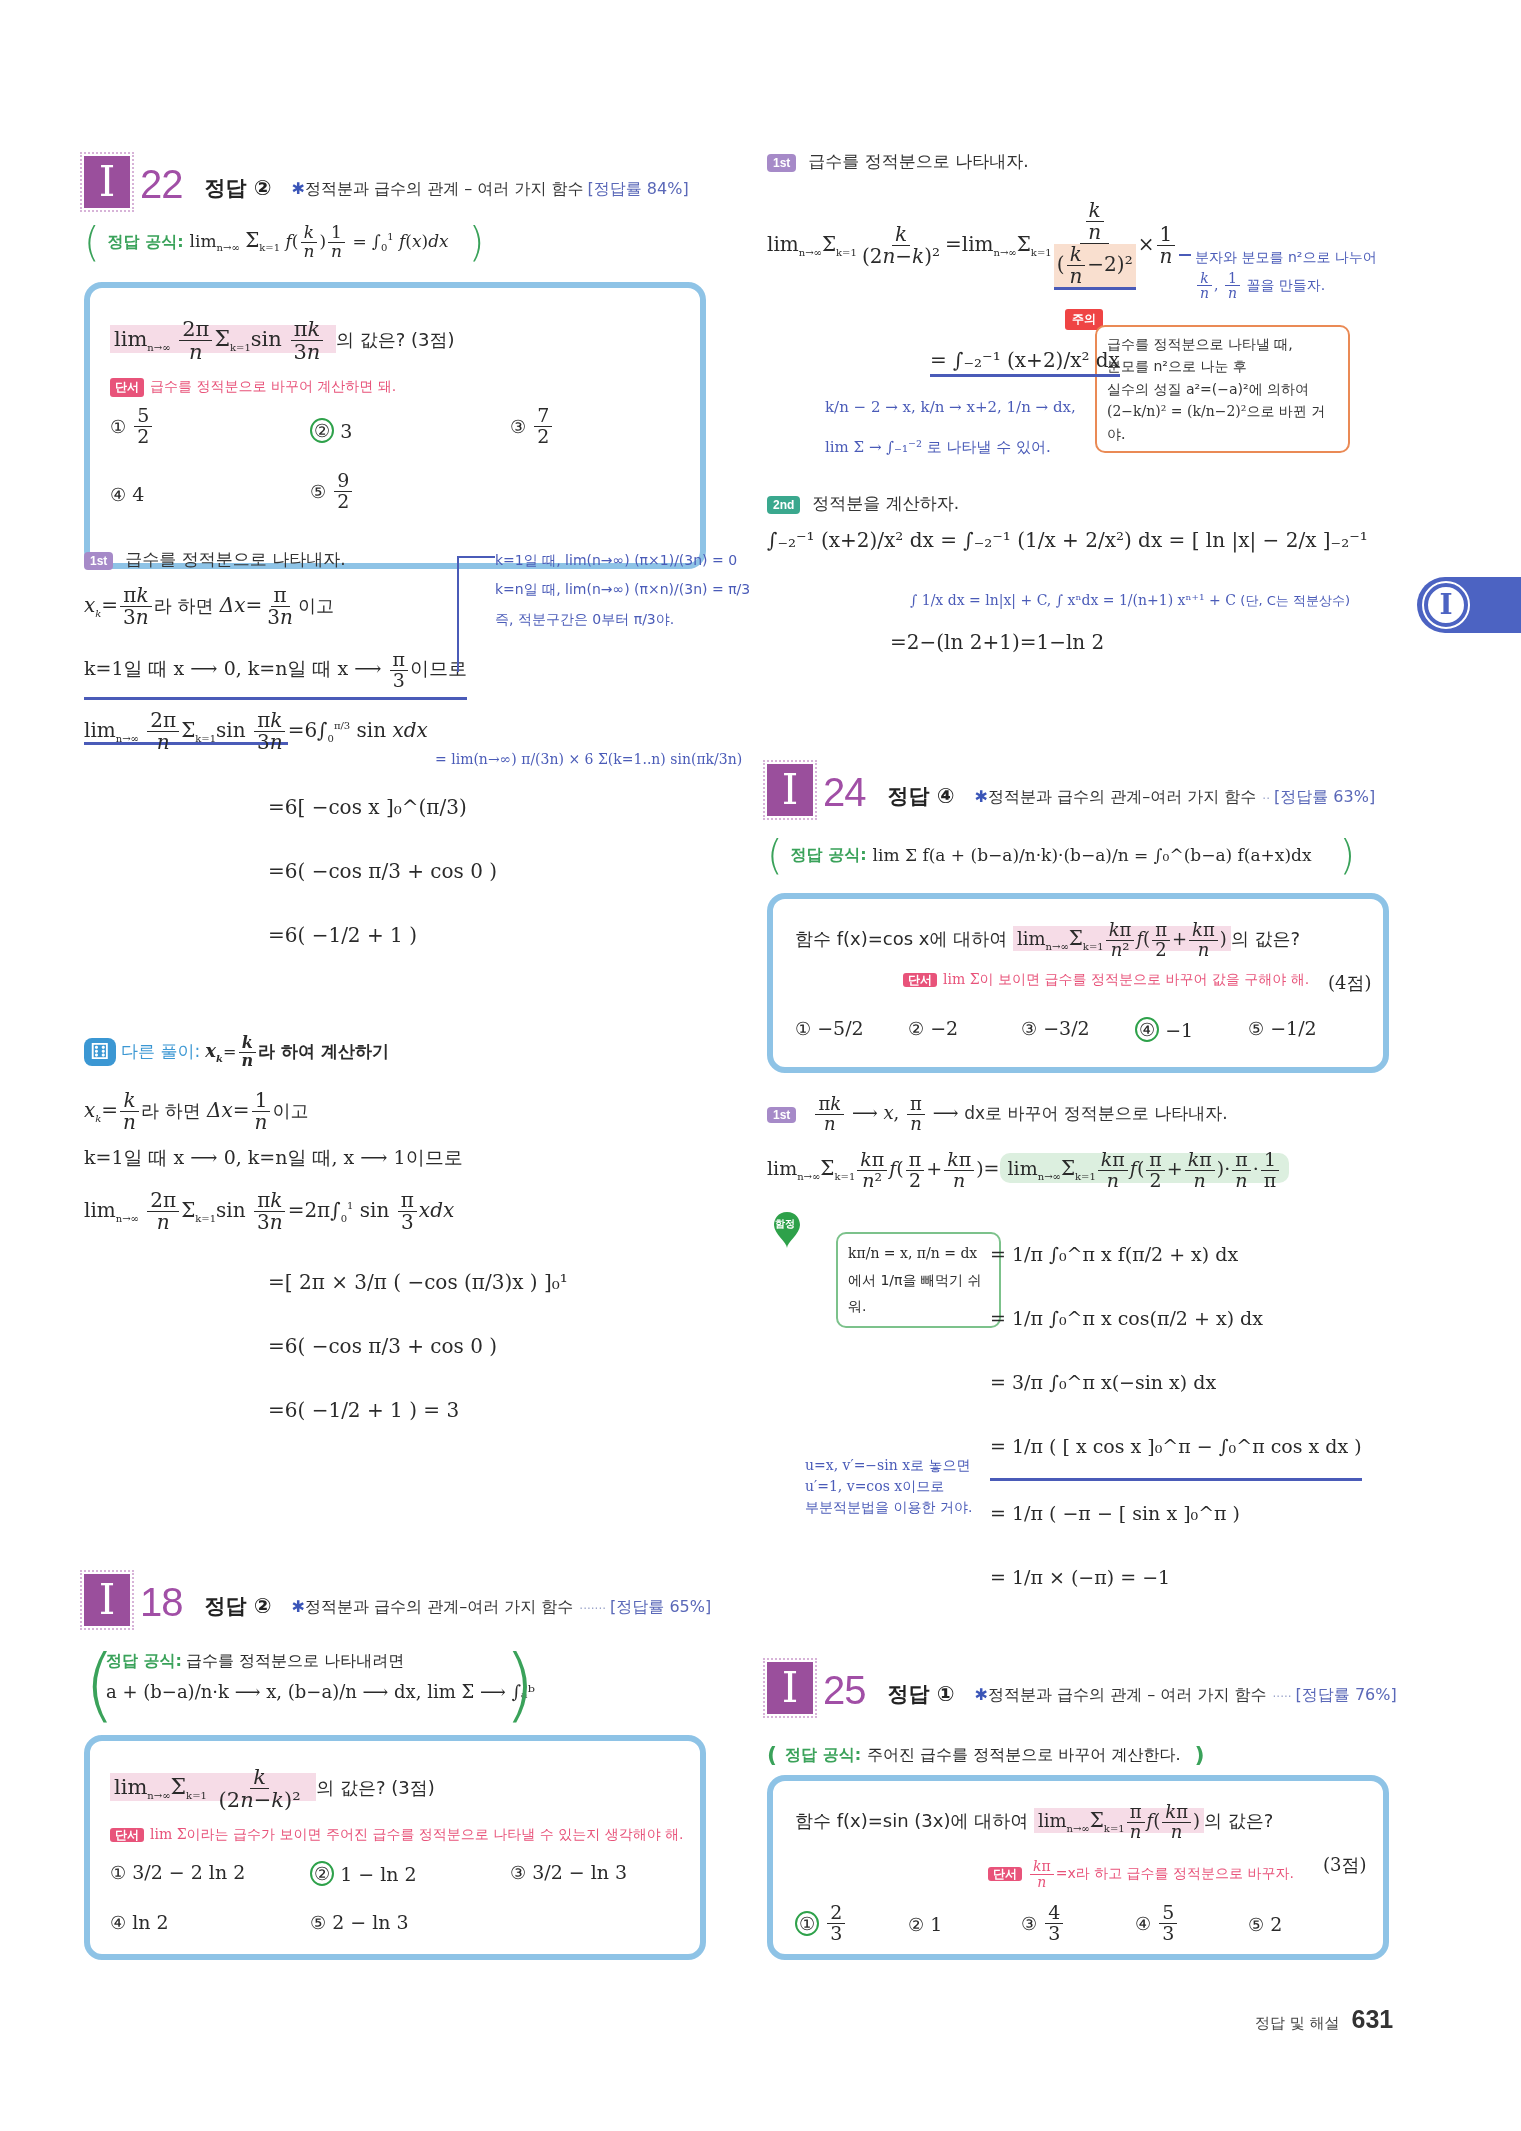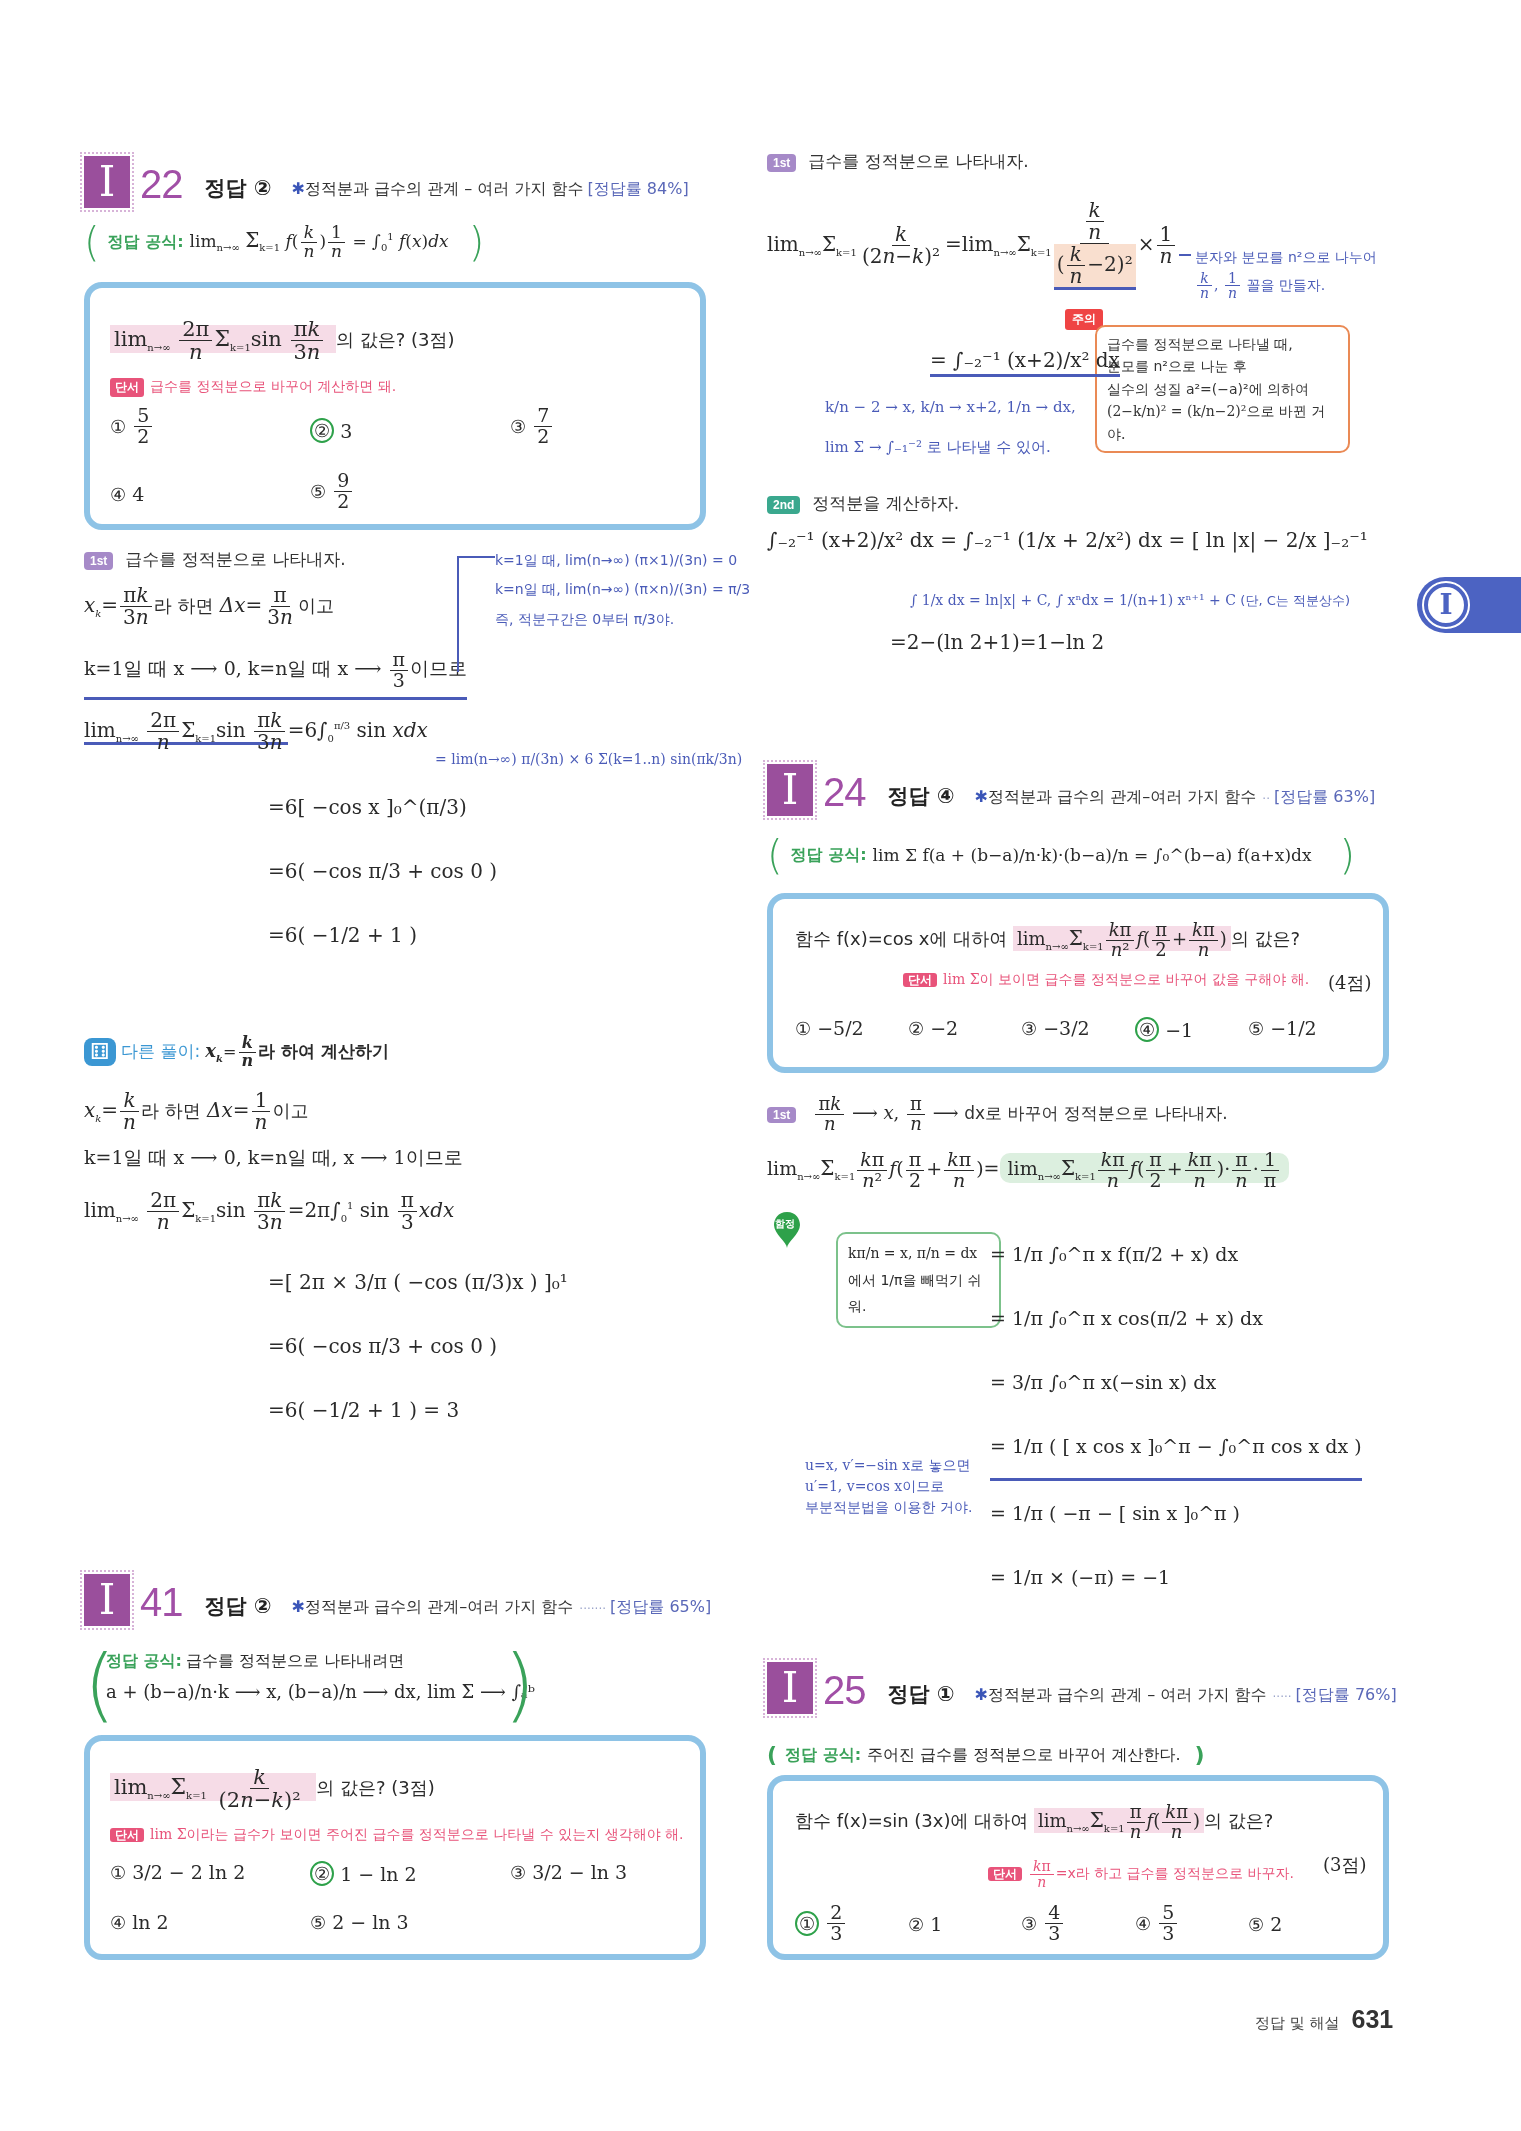--- a/index.html
+++ b/index.html
@@ -85,21 +85,21 @@
         <span class="n mi">k</span>
         <span class="d mi">n</span>
       </span>)<span class="frac">
         <span class="n">1</span>
         <span class="d mi">n</span>
       </span> = ∫<sub style="font-size:10px;">0</sub><sup style="font-size:10px;">1</sup> <span class="mi">f</span>(<span class="mi">x</span>)<span class="mi">dx</span>
   </span>
   <span class="paren" style="margin-left:20px;">)</span>
 </div>
 
-<div class="abs pbox" style="left:84px; top:282px; width:622px; height:248px;padding-left:8px;">
+<div class="abs pbox" style="left:84px; top:282px; width:622px; height:287px;padding-left:8px;">
   <div class="abs" style="left:20px; top:30px;">
     <span class="hl-pink math big line">
       lim<sub style="font-size:10px;">n→∞</sub> <span class="frac">
           <span class="n">2π</span>
           <span class="d mi">n</span>
         </span><span style="font-size:22px;">Σ</span><sub style="font-size:10px;">k=1</sub>sin <span class="frac">
           <span class="n">π<span class="mi">k</span></span>
           <span class="d">3<span class="mi">n</span></span>
         </span>
     </span><span style="font-size:18px;">의 값은? (3점)</span>
@@ -213,21 +213,21 @@
     </span><span class="mi">xdx</span>
 </div>
 <div class="abs math" style="left:268px; top:1250px; font-size:20px; line-height:64px;">
   <div>=[ 2π × 3/π ( −cos (π/3)x ) ]₀¹</div>
   <div>=6( −cos π/3 + cos 0 )</div>
   <div>=6( −1/2 + 1 ) = 3</div>
 </div>
 
 <div class="abs qhead" style="left:84px; top:1570px;">
   <div class="roman-box">I</div>
-  <div class="qnum">41</div>
+  <div class="qnum">18</div>
   <div class="answer">정답 ②</div>
   <div class="topic"><span class="star">✱</span><span>정적분과 급수의 관계–여러 가지 함수</span></div>
   <div class="dots">·······</div>
   <div class="rate">[정답률 65%]</div>
 </div>
 <div class="abs" style="left:84px; top:1645px; width:440px; height:82px;">
   <span class="paren abs" style="left:0; top:0; font-size:80px; line-height:80px;">(</span>
   <div class="abs" style="left:22px; top:6px; font-size:16px;"><span class="formula-label" style="margin:0 4px 0 0;">정답 공식:</span><span>급수를 정적분으로 나타내려면</span></div>
   <div class="abs math line" style="left:22px; top:38px; font-size:18px;">a + (b−a)/n·k ⟶ x, (b−a)/n ⟶ dx, lim Σ ⟶ ∫ₐᵇ</div>
   <span class="paren abs" style="left:420px; top:0; font-size:80px; line-height:80px;">)</span>

